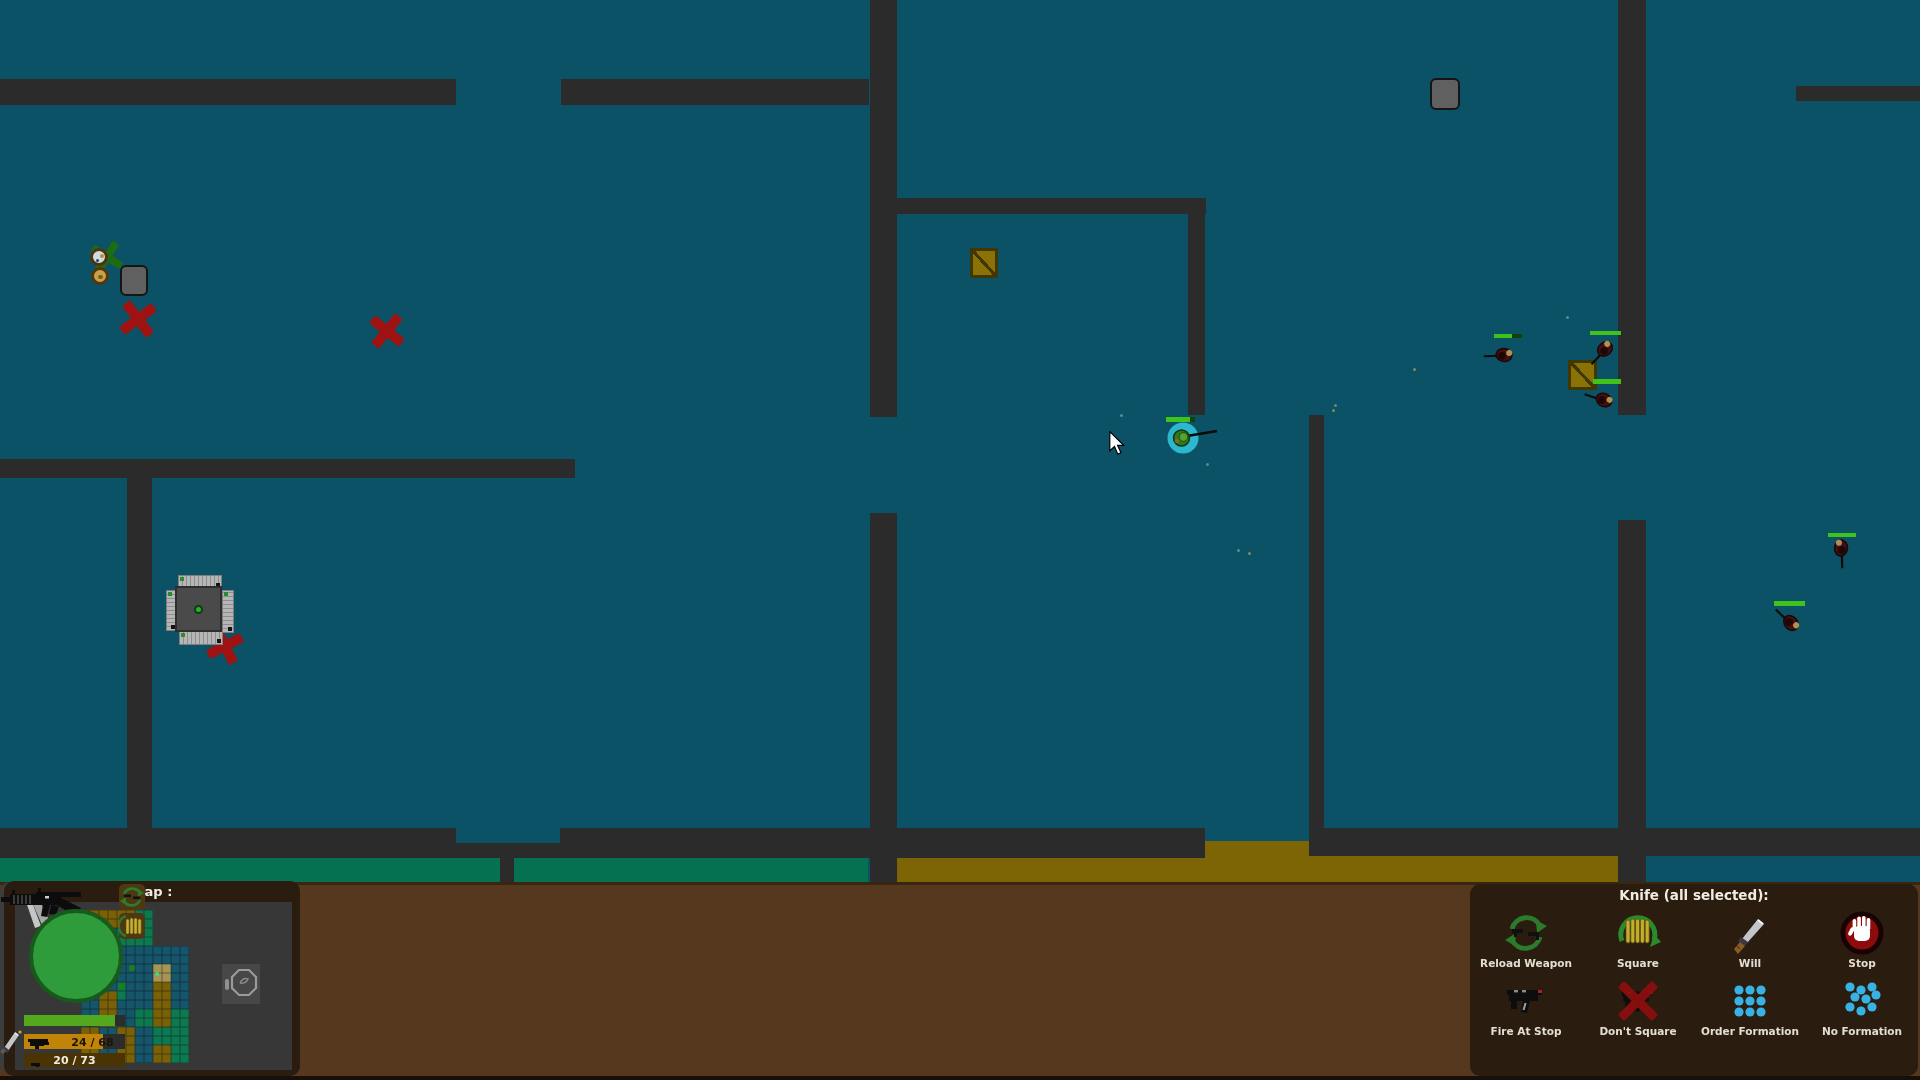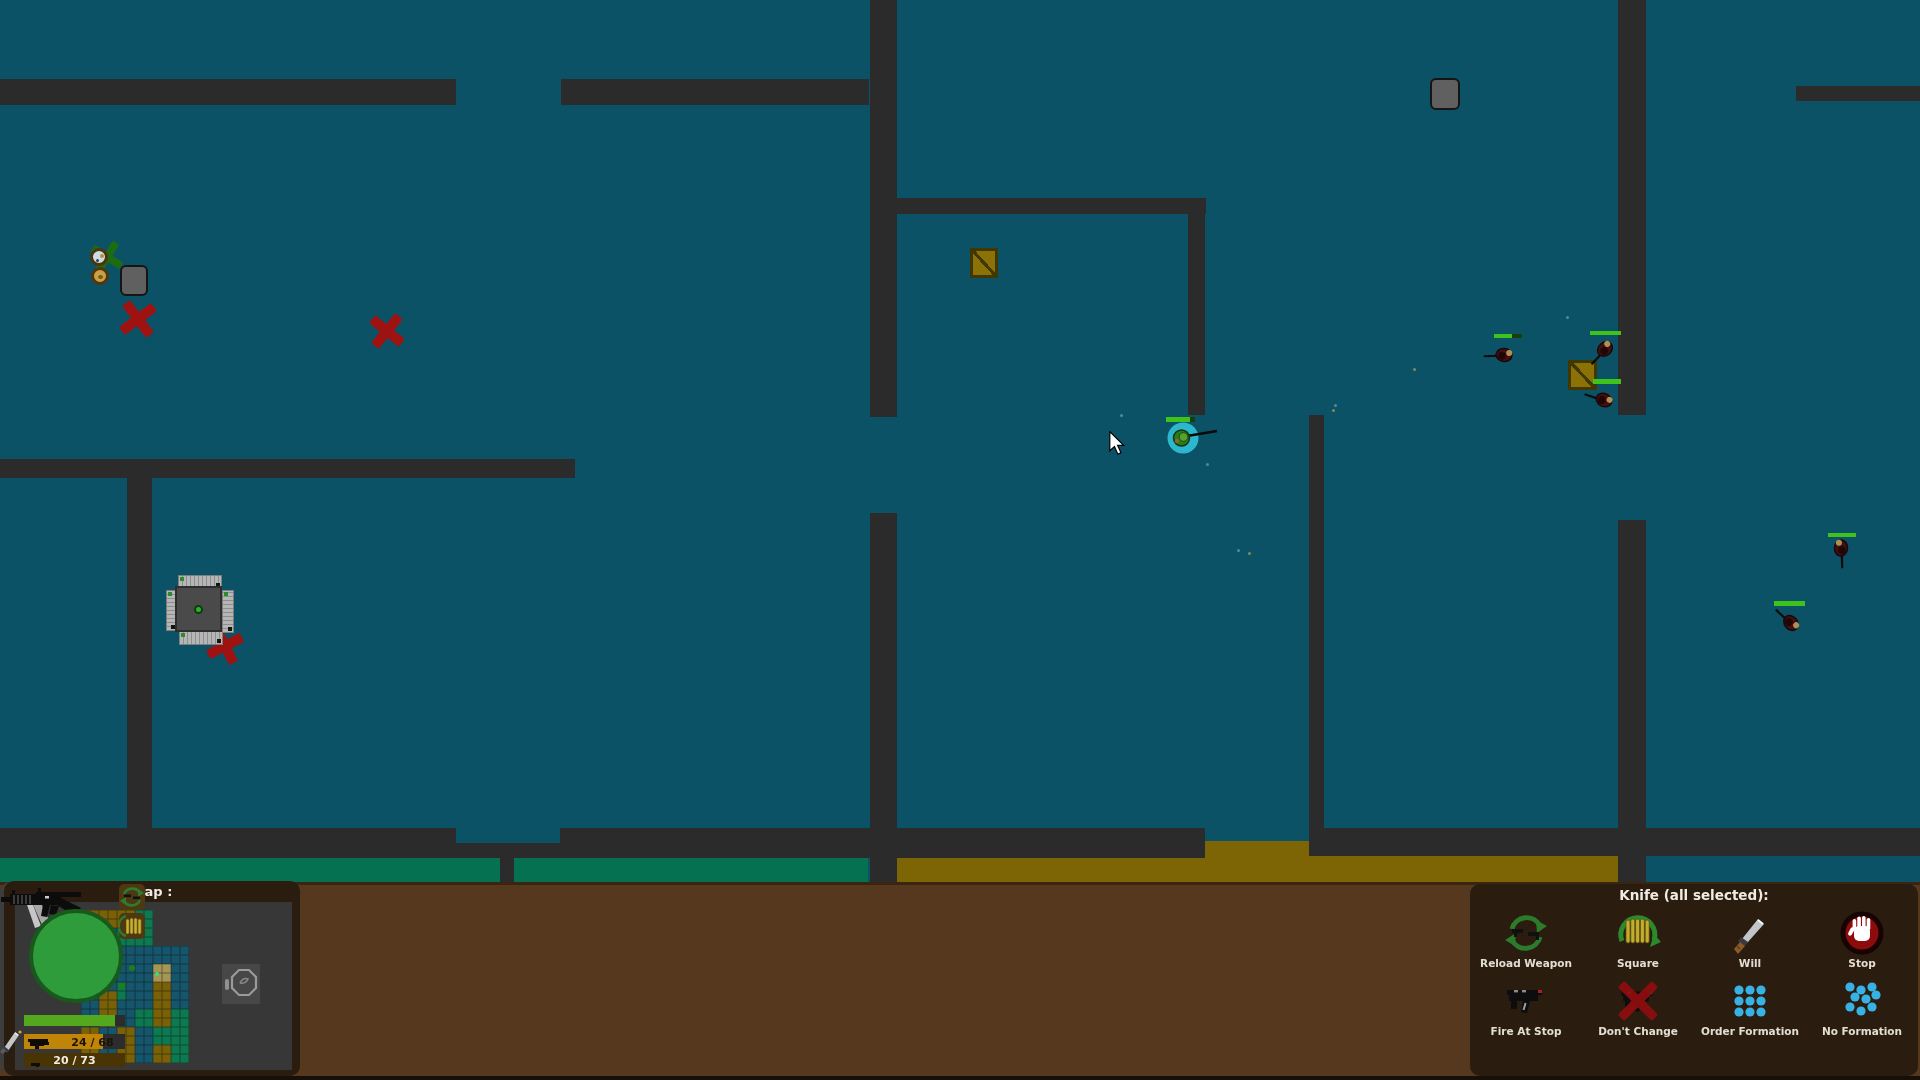--- a/index.html
+++ b/index.html
@@ -603,21 +603,21 @@
                 <rect x="6" y="17" width="29" height="6" fill="#0d0d0d"></rect>
                 <rect x="8" y="23" width="6" height="8" fill="#0d0d0d"></rect>
                 <polygon points="20,23 27,23 24,35 18,34" fill="#0d0d0d"></polygon>
               </g>
               <g fill="#8c0e0e" opacity="0.95">
                 <rect x="-1" y="18.5" width="48" height="9" rx="2" transform="rotate(45 23 23)"></rect>
                 <rect x="-1" y="18.5" width="48" height="9" rx="2" transform="rotate(-45 23 23)"></rect>
               </g>
             </svg>
           </span>
-          <span class="olabel">Don't Change</span>
+          <span class="olabel">Don't Square</span>
         </div>
 
         <div class="order-btn">
           <span class="oicon">
             <svg width="46" height="46" viewBox="0 0 46 46">
               <g fill="#38b2e4">
                 <circle cx="12" cy="12" r="4.6"></circle>
                   <circle cx="23" cy="12" r="4.6"></circle>
                   <circle cx="34" cy="12" r="4.6"></circle>
                 <circle cx="12" cy="23" r="4.6"></circle>

